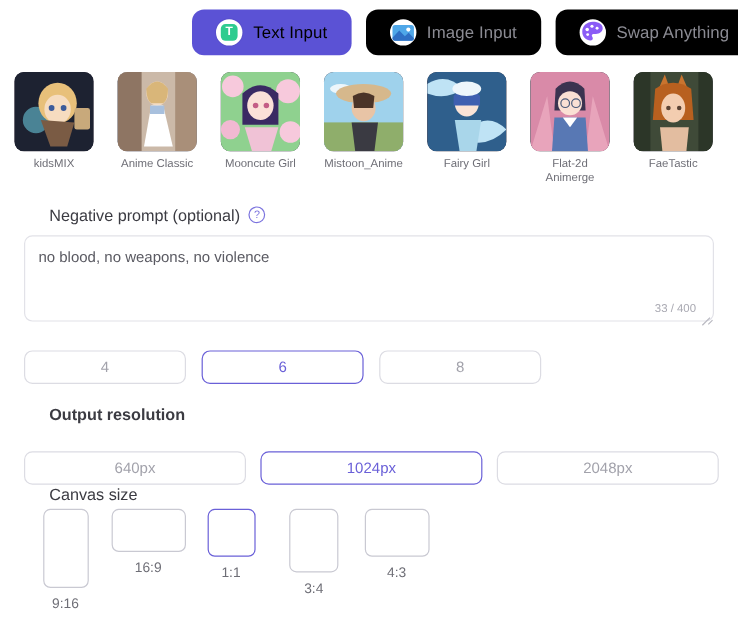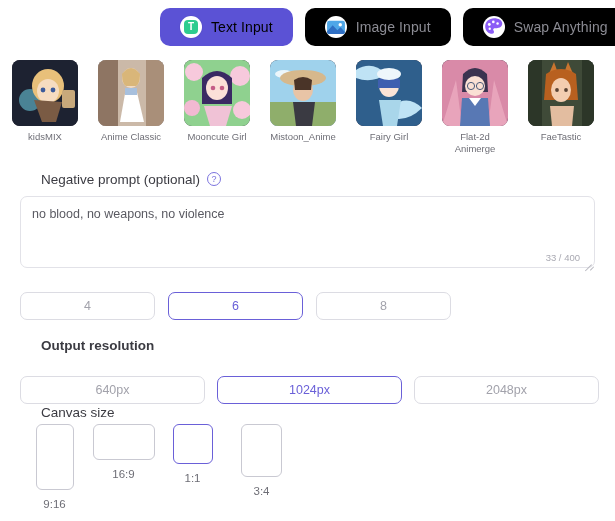--- a/index.html
+++ b/index.html
@@ -335,15 +335,19 @@
       <div class="canvas-cap">16:9</div>
     </div>
     <div class="canvas-item selected">
       <div class="canvas-shape" style="width:40px;height:40px;"></div>
       <div class="canvas-cap">1:1</div>
     </div>
     <div class="canvas-item">
       <div class="canvas-shape" style="width:41px;height:53px;"></div>
       <div class="canvas-cap">3:4</div>
     </div>
+    <div class="canvas-item">
+      <div class="canvas-shape" style="width:54px;height:40px;"></div>
+      <div class="canvas-cap">4:3</div>
+    </div>
   </div>
 
 </div>
 
 </body></html>

